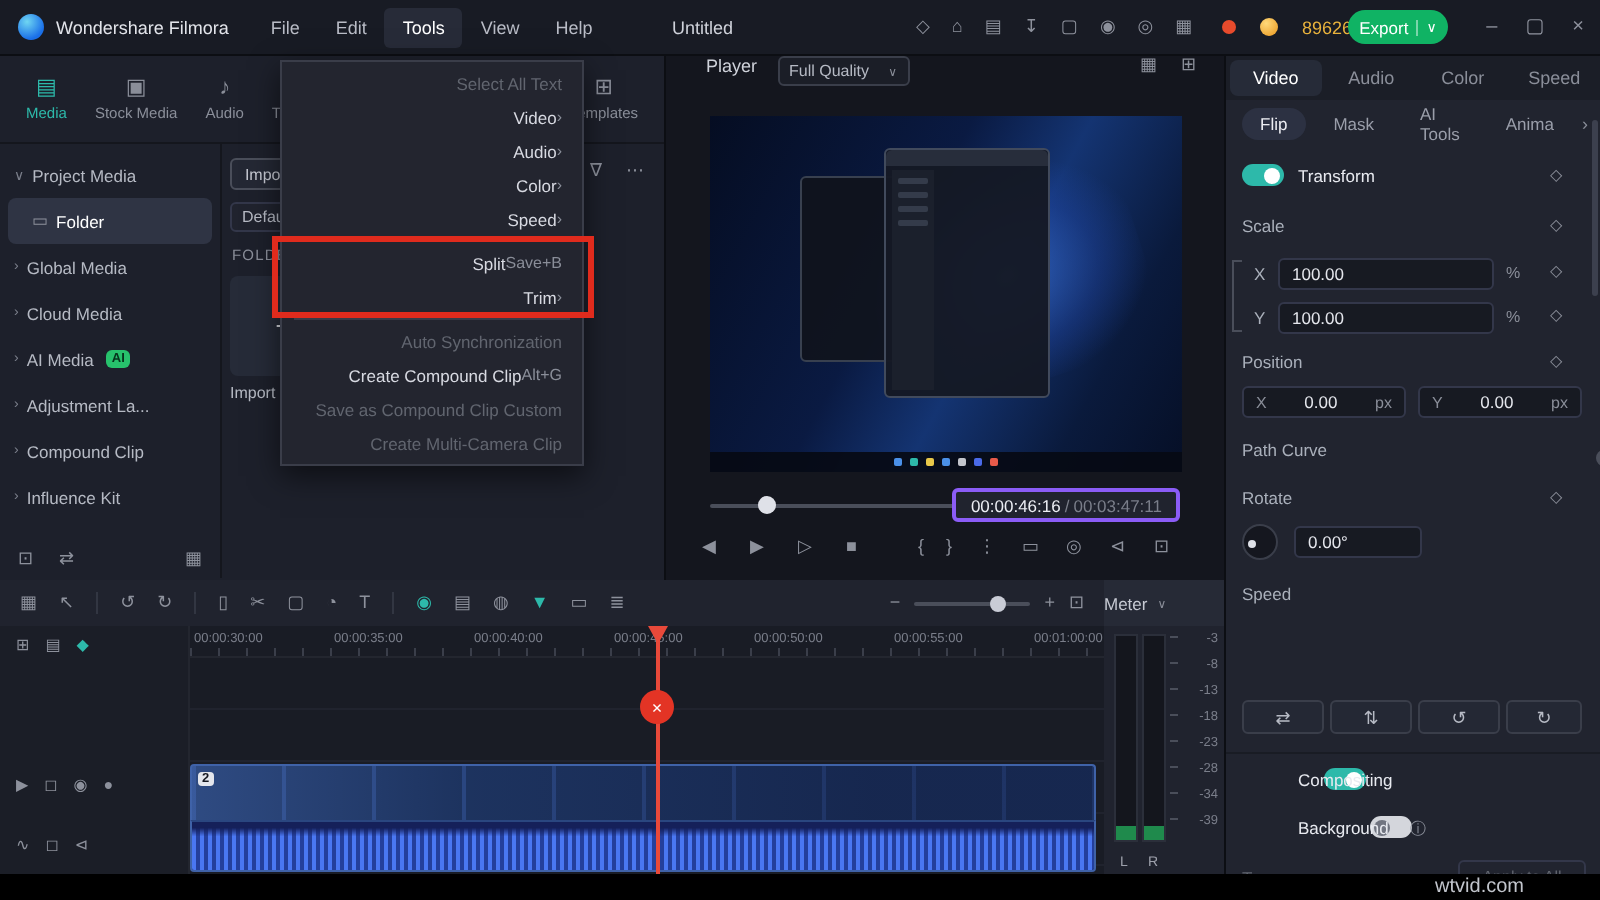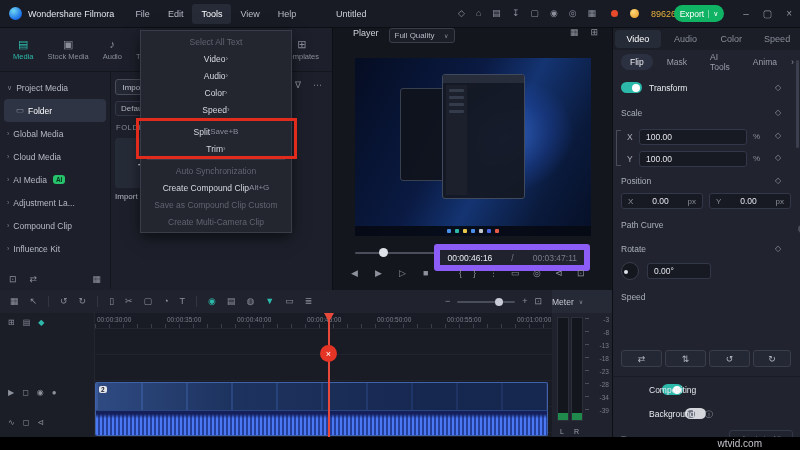--- a/index.html
+++ b/index.html
@@ -20,21 +20,21 @@
   .coin-wrap{position:absolute;left:611px;display:flex;align-items:center;gap:12px;font-size:9px}
   .coin-red{width:7px;height:7px;border-radius:50%;background:#e84b2c}
   .coin{width:9px;height:9px;border-radius:50%;background:radial-gradient(circle at 35% 30%,#ffd97a,#e8971e)}
   .coin-count{color:#e8b23c}
   .export-btn{position:absolute;left:674px;width:50px;height:17px;background:#10b364;border-radius:9px;display:flex;align-items:center;justify-content:center;gap:4px;font-size:8.5px;color:#fff}
   .export-caret{font-size:7px;border-left:1px solid rgba(255,255,255,.45);padding-left:4px}
   .win-controls{position:absolute;right:8px;display:flex;gap:14px;font-size:10px;color:#9da0ab}
 
   
   .dropdown{position:absolute;left:140px;top:30px;width:152px;background:#23252f;border:1px solid #3a3d49;box-shadow:0 5px 14px rgba(0,0,0,.55);z-index:50;padding:2px 0;font-size:8.5px}
-  .dd-item{display:flex;align-items:center;justify-content:center;height:17px;padding:0 10px;color:#d8dae2}
+  .dd-item{display:flex;align-items:center;justify-content:flex-end;height:17px;padding:0 10px;color:#d8dae2}
   .dd-item.disabled{color:#61656f}
   .dd-right{color:#8a8e99;font-size:8px}
   .dd-sep{height:1px;background:#383b47;margin:2px 6px}
   .red-box{position:absolute;left:136px;top:118px;width:161px;height:41px;border:3px solid #e02b1d;z-index:60;pointer-events:none}
 
   
   .media-panel{position:absolute;left:0;top:28px;width:332px;height:262px;background:#1d202b}
   .mp-tabs{display:flex;align-items:center;height:44px;border-bottom:1px solid #14161d;padding:0 6px}
   .mp-tab{display:flex;flex-direction:column;align-items:center;gap:2px;font-size:7.5px;color:#8a8e99;padding:0 7px}
   .mp-tab .ico{font-size:11px;color:#8a8e99}
@@ -68,21 +68,21 @@
   .glow{position:absolute;left:34%;top:14%;width:58%;height:62%;background:radial-gradient(ellipse at center,rgba(72,138,255,.55),rgba(40,84,200,.28) 48%,transparent 74%);transform:rotate(-18deg)}
   .win-back{position:absolute;left:19%;top:17%;width:25%;height:52%;background:rgba(16,19,28,.92);border:1px solid #38404f;border-radius:3px}
   .win-front{position:absolute;left:37%;top:9%;width:35%;height:70%;background:rgba(21,25,36,.96);border:1px solid #414a5c;border-radius:3px}
   .win-front .tbar{position:absolute;top:0;left:0;right:0;height:8px;background:#272d3b;border-radius:3px 3px 0 0}
   .win-front .sbar{position:absolute;top:10px;left:3px;width:26%;bottom:3px;background:#1b202c}
   .win-front .sline{height:3px;margin:4px 3px;background:#343b4a;border-radius:1px}
   .taskbar{position:absolute;bottom:0;left:0;width:100%;height:10px;background:rgba(7,10,19,.92);display:flex;align-items:center;justify-content:center;gap:4px}
   .tb-dot{width:4px;height:4px;border-radius:1px}
   .scrub-line{position:absolute;left:22px;top:224px;width:122px;height:2px;background:#4a4e5a;border-radius:1px}
   .scrub-dot{position:absolute;left:46px;top:220px;width:9px;height:9px;border-radius:50%;background:#dfe1e8}
-  .timecode{position:absolute;right:22px;top:216px;height:27px;display:flex;align-items:center;gap:19px;background:#20232e;border:6px solid #8b5cf6;border-radius:3px;padding:0 7px;font-size:8.5px}
+  .timecode{position:absolute;right:22px;top:216px;height:17px;display:flex;align-items:center;gap:2px;background:#20232e;border:2px solid #8b5cf6;border-radius:3px;padding:0 7px;font-size:8.5px}
   .tc-cur{color:#eceef4}
   .tc-sep{color:#7a7e8a}
   .tc-tot{color:#7a7e8a}
   .pl-controls{position:absolute;left:0;bottom:7px;width:100%;height:16px;font-size:9px}
   .pl-controls .ico{position:absolute;top:2px}
 
   
   .props{position:absolute;left:612px;top:28px;width:188px;height:409px;background:#21242f;border-left:1px solid #0c0e13;font-size:8.5px}
   .pr-tabs{display:flex;height:22px;align-items:center;background:#1b1e27}
   .pr-tab{flex:1;text-align:center;font-size:9px;color:#8a8e99;padding:4px 0}

